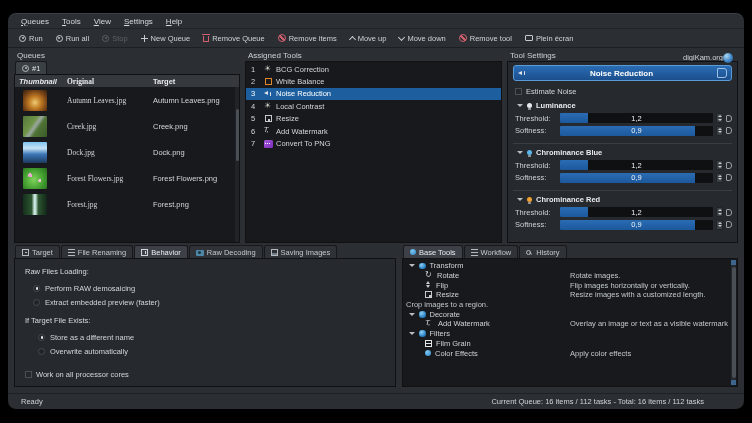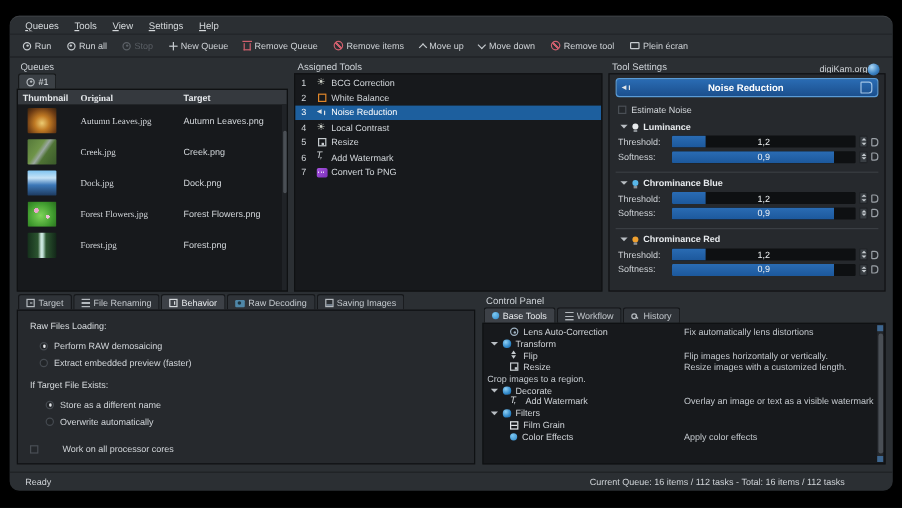--- a/index.html
+++ b/index.html
@@ -83,21 +83,21 @@
   .p-queues{width:226px;}
   .p-assigned{width:257px;}
   .p-tools{flex:1;}
   .panel-title{font-size:8px;color:#ccd1d6;height:11px;line-height:11px;padding-left:3px;flex:none;}
   
   .q-tabrow{height:13px;display:flex;padding-left:1px;flex:none;}
   .q-tab{display:flex;align-items:center;gap:3px;background:#3b4045;border:1px solid #17191b;border-bottom:none;
     border-radius:2.5px 2.5px 0 0;padding:0 6px;font-size:7.5px;color:#dfe3e7;}
   .q-table{flex:1;background:#17191c;border:1px solid #0f1113;display:flex;flex-direction:column;position:relative;overflow:hidden;}
   .q-head{height:12px;background:#35393e;display:flex;font-size:7.5px;font-weight:bold;color:#e6e9ec;align-items:center;flex:none;}
-  .qc-thumb{width:52px;padding-left:4px;}
+  .qc-thumb{width:52px;padding-left:4px;font-style:italic;}
   .qc-orig{width:86px;font-family:Liberation Serif, serif;}
   .qc-targ{flex:1;}
   .q-row{height:26px;display:flex;align-items:center;font-size:7.5px;color:#d2d6da;flex:none;}
   .thumb{display:block;width:24px;height:21px;margin-left:4px;border-radius:1px;}
   .th0{background:radial-gradient(circle at 50% 60%,#eccb72 0%,#c07a24 35%,#6e3c14 72%,#33200e 100%);}
   .th1{background:linear-gradient(125deg,#55783a 0%,#6f9448 38%,#9aa7a0 50%,#4f7335 62%,#3a5a2a 100%);}
   .th2{background:linear-gradient(180deg,#d98a4a 0%,#b85c33 28%,#6e2f22 60%,#401c15 100%);}
   .th3{background:linear-gradient(180deg,#7ec3f0 0%,#c6e3f6 30%,#3c78b8 58%,#1d3a5f 100%);}
   .th4{background:radial-gradient(circle at 30% 35%,#eba6cd 0 9%,transparent 10%),radial-gradient(circle at 70% 60%,#f0c0da 0 7%,transparent 8%),radial-gradient(circle at 45% 55%,#7fd45a,#3f9a2e 60%,#276a1c);}
   .th5{background:linear-gradient(90deg,#15301c 0%,#2c5530 36%,#cfe8e0 47%,#bfe0d5 53%,#2c5530 64%,#122718 100%);}
@@ -141,21 +141,21 @@
   .tab{display:flex;align-items:center;gap:3px;background:#2f3338;border:1px solid #16181b;border-bottom:none;
     border-radius:2.5px 2.5px 0 0;padding:0 6px;font-size:7.5px;color:#c3c8cd;white-space:nowrap;}
   .tab.sel{background:#3d4147;color:#e9ecef;}
   .qs-body{flex:1;background:#26292d;border:1px solid #0f1113;padding:8px 0 0 10px;font-size:7.5px;color:#d2d6da;overflow:hidden;}
   .qs-head{margin:0 0 5px;color:#d8dcdf;}
   .qs-opt{display:flex;align-items:center;gap:5px;height:14px;padding-left:8px;}
   .qs-opt2{padding-left:13px;}
   .radio{width:7px;height:7px;border-radius:50%;background:#222528;border:1px solid #454a50;position:relative;flex:none;}
   .radio.on::after{content:"";position:absolute;left:1.6px;top:1.6px;width:2.6px;height:2.6px;border-radius:50%;background:#e4e7ea;}
   .qs-gap{height:7px;}
-  .qs-cbxrow{display:flex;align-items:center;gap:20px;height:14px;margin-top:9px;}
+  .qs-cbxrow{display:flex;align-items:center;gap:4px;height:14px;margin-top:9px;}
   
   .cp-body{flex:1;background:#17191c;border:1px solid #0f1113;position:relative;padding:2px 8px 0 3px;overflow:hidden;}
   .tree-row{display:flex;align-items:center;height:9.7px;font-size:7.5px;color:#cfd3d7;}
   .tr-name{width:164px;display:flex;align-items:center;gap:4px;flex:none;min-width:0;white-space:nowrap;}
   .tr-desc{flex:1;color:#c3c8cd;white-space:nowrap;overflow:hidden;}
   .ind-g{padding-left:3px;}
   .ind-i{padding-left:19px;}
   .cp-scroll{position:absolute;right:1px;top:1px;bottom:1px;width:5px;background:#24272b;}
   .cp-scroll .arr{position:absolute;left:0;right:0;height:5px;background:#3d668f;}
   .cp-scroll .a-t{top:0;} .cp-scroll .a-b{bottom:0;}
@@ -497,50 +497,49 @@
             <span>Overwrite automatically</span>
           </div>
           <div class="qs-cbxrow">
             <span class="cbx"></span>
             <span>Work on all processor cores</span>
           </div>
         </div>
       </div>
 
       <div class="panel p-ctrl">
-        <div class="panel-title">Control Panel</div>
         <div class="tabrow">
           <span class="tab sel">
               <i class="ic ic-bdot"></i>
               <span>Base Tools</span>
             </span>
           <span class="tab">
               <i class="ic ic-ren"></i>
               <span>Workflow</span>
             </span>
           <span class="tab">
               <i class="ic ic-mag"></i>
               <span>History</span>
             </span>
         </div>
         <div class="cp-body">
           <div class="tree-row">
-            <span class="tr-name ind-i">
-                <i class="ic ic-lens"></i>
-                <span>Lens Auto-Correction</span>
-              </span>
-            <span class="tr-desc">Fix automatically lens distortions</span>
-          </div>
-          <div class="tree-row">
             <span class="tr-name ind-g">
                 <span class="caret"></span>
                 <i class="ic ic-sphere"></i>
                 <span>Transform</span>
               </span>
             <span class="tr-desc"></span>
+          </div>
+          <div class="tree-row">
+            <span class="tr-name ind-i">
+                <i class="ic ic-rot"></i>
+                <span>Rotate</span>
+              </span>
+            <span class="tr-desc">Rotate images.</span>
           </div>
           <div class="tree-row">
             <span class="tr-name ind-i">
                 <i class="ic ic-flip"></i>
                 <span>Flip</span>
               </span>
             <span class="tr-desc">Flip images horizontally or vertically.</span>
           </div>
           <div class="tree-row">
             <span class="tr-name ind-i">

